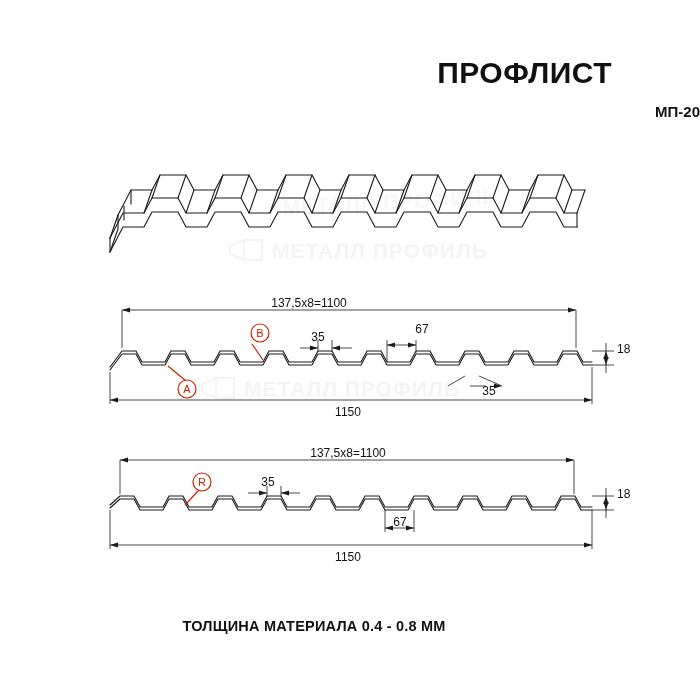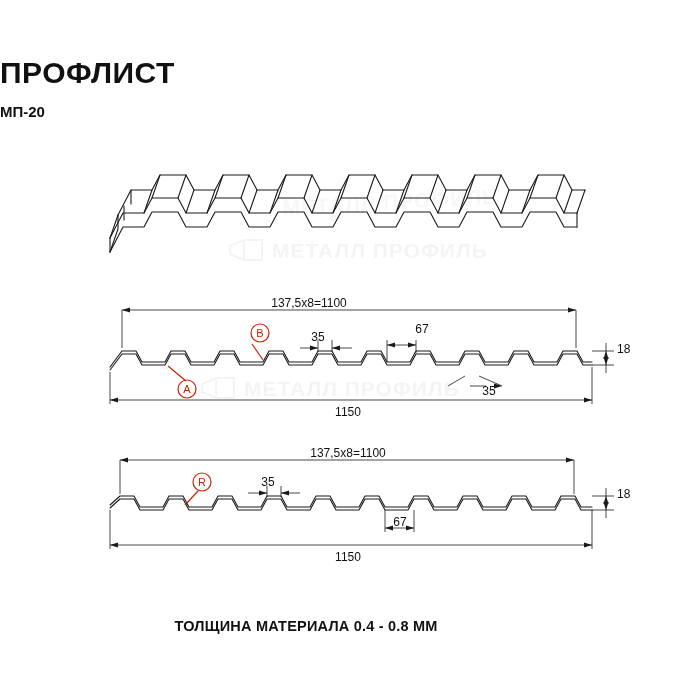--- a/index.html
+++ b/index.html
@@ -19,39 +19,39 @@
     position: absolute;
     inset: 0;
     width: 700px;
     height: 700px;
   }
   .title {
     position: absolute;
     left: 0;
     top: 56px;
     width: 612px;
-    text-align: left;
+    text-align: right;
     font-size: 30px;
     font-weight: bold;
     letter-spacing: 0.5px;
     color: #111111;
   }
   .subtitle {
     position: absolute;
     left: 0;
     top: 103px;
     width: 700px;
-    text-align: left;
+    text-align: right;
     font-size: 15px;
     font-weight: bold;
     color: #111111;
   }
   .footnote {
     position: absolute;
-    left: 0;
+    left: 8px;
     top: 618px;
     width: 612px;
     text-align: center;
     font-size: 14.5px;
     font-weight: bold;
     letter-spacing: 0.2px;
     color: #111111;
   }
   .dim {
     position: absolute;

